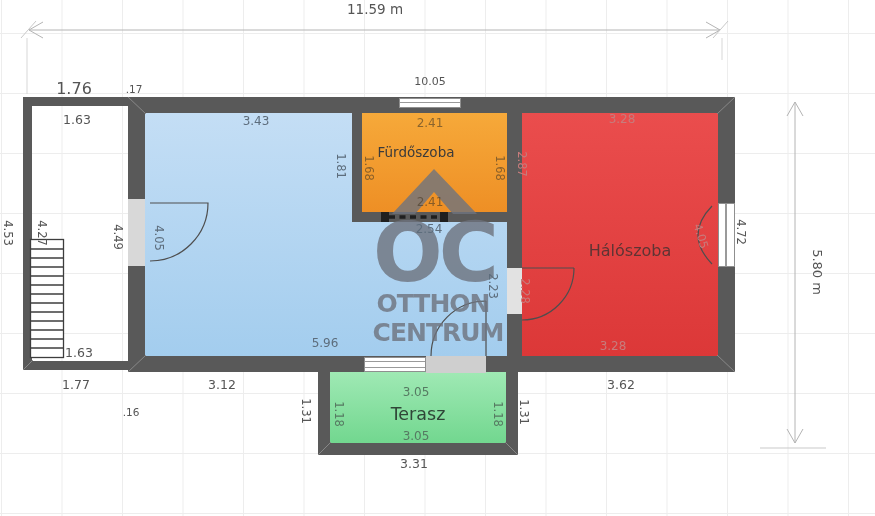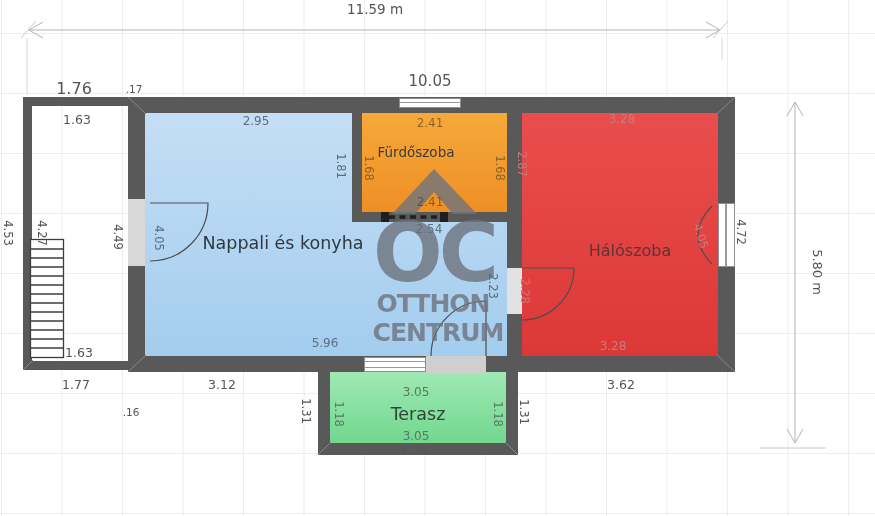--- a/index.html
+++ b/index.html
@@ -115,40 +115,39 @@
       <line x1="23" y1="370" x2="33" y2="360"></line>
     </g>
 
     <path d="M392,214 L434,169 L477,214 L453,214 L434,192 L415,214 Z" fill="#6e737e" opacity="0.8"></path>
   </svg>
 
   <div class="wm" style="left:434px;top:252px;font-size:82px;letter-spacing:-4px;">OC</div>
   <div class="wm" style="left:433px;top:303px;font-size:25px;letter-spacing:-1px;">OTTHON</div>
   <div class="wm" style="left:438px;top:332px;font-size:25px;letter-spacing:-1px;">CENTRUM</div>
 
-  <div class="hlab roomname" style="left:283px;top:243px;">Nappali és konyha</div>
   <div class="hlab roomname" style="left:416px;top:152px;font-size:13.5px;color:#3b3b3b;">Fürdőszoba</div>
   <div class="hlab roomname" style="left:630px;top:250px;font-size:16px;color:#5e3434;">Hálószoba</div>
   <div class="hlab roomname" style="left:418px;top:414px;color:#2f4637;">Terasz</div>
 
   <div class="hlab" style="left:375px;top:9px;font-size:13.5px;">11.59 m</div>
   <div class="vlab" style="left:817px;top:272px;font-size:13px;">5.80 m</div>
-  <div class="hlab" style="left:430px;top:81px;font-size:15px;">10.05</div>
+  <div class="hlab" style="left:430px;top:81px;font-size:11px;">10.05</div>
 
   <div class="hlab" style="left:74px;top:88px;font-size:16px;">1.76</div>
   <div class="hlab" style="left:134px;top:89px;font-size:10.5px;">.17</div>
   <div class="hlab" style="left:77px;top:119px;font-size:12.5px;">1.63</div>
   <div class="vlab" style="left:8px;top:233px;">4.53</div>
   <div class="vlab" style="left:42px;top:233px;">4.27</div>
   <div class="vlab" style="left:118px;top:237px;">4.49</div>
   <div class="hlab" style="left:79px;top:352px;font-size:12.5px;">1.63</div>
   <div class="hlab" style="left:76px;top:384px;font-size:12.5px;">1.77</div>
   <div class="hlab" style="left:131px;top:384px;font-size:10.5px;margin-top:28px;">.16</div>
 
-  <div class="hlab on-blue" style="left:256px;top:121px;">2.95</div>
+  <div class="hlab on-blue" style="left:256px;top:121px;">3.43</div>
   <div class="vlab on-blue" style="left:159px;top:238px;">4.05</div>
   <div class="vlab on-blue" style="left:341px;top:166px;">1.81</div>
   <div class="hlab on-blue" style="left:429px;top:229px;">2.54</div>
   <div class="vlab on-blue" style="left:493px;top:286px;">2.23</div>
   <div class="hlab on-blue" style="left:325px;top:343px;">5.96</div>
   <div class="hlab" style="left:222px;top:384px;font-size:12.5px;">3.12</div>
 
   <div class="hlab on-orange" style="left:430px;top:123px;">2.41</div>
   <div class="vlab on-orange" style="left:369px;top:168px;">1.68</div>
   <div class="vlab on-orange" style="left:500px;top:168px;">1.68</div>
@@ -161,15 +160,15 @@
   <div class="hlab on-red" style="left:613px;top:346px;">3.28</div>
   <div class="vlab" style="left:741px;top:232px;">4.72</div>
   <div class="hlab" style="left:621px;top:384px;font-size:12.5px;">3.62</div>
 
   <div class="hlab on-green" style="left:416px;top:392px;">3.05</div>
   <div class="hlab on-green" style="left:416px;top:436px;">3.05</div>
   <div class="vlab on-green" style="left:339px;top:414px;">1.18</div>
   <div class="vlab on-green" style="left:498px;top:414px;">1.18</div>
   <div class="vlab" style="left:306px;top:411px;">1.31</div>
   <div class="vlab" style="left:524px;top:412px;">1.31</div>
-  <div class="hlab" style="left:414px;top:451px;font-size:12.5px;font-family:Liberation Mono, monospace;">3.31</div>
+  <div class="hlab" style="left:414px;top:463px;font-size:12.5px;">3.31</div>
 
 </div>
 
 </body></html>

